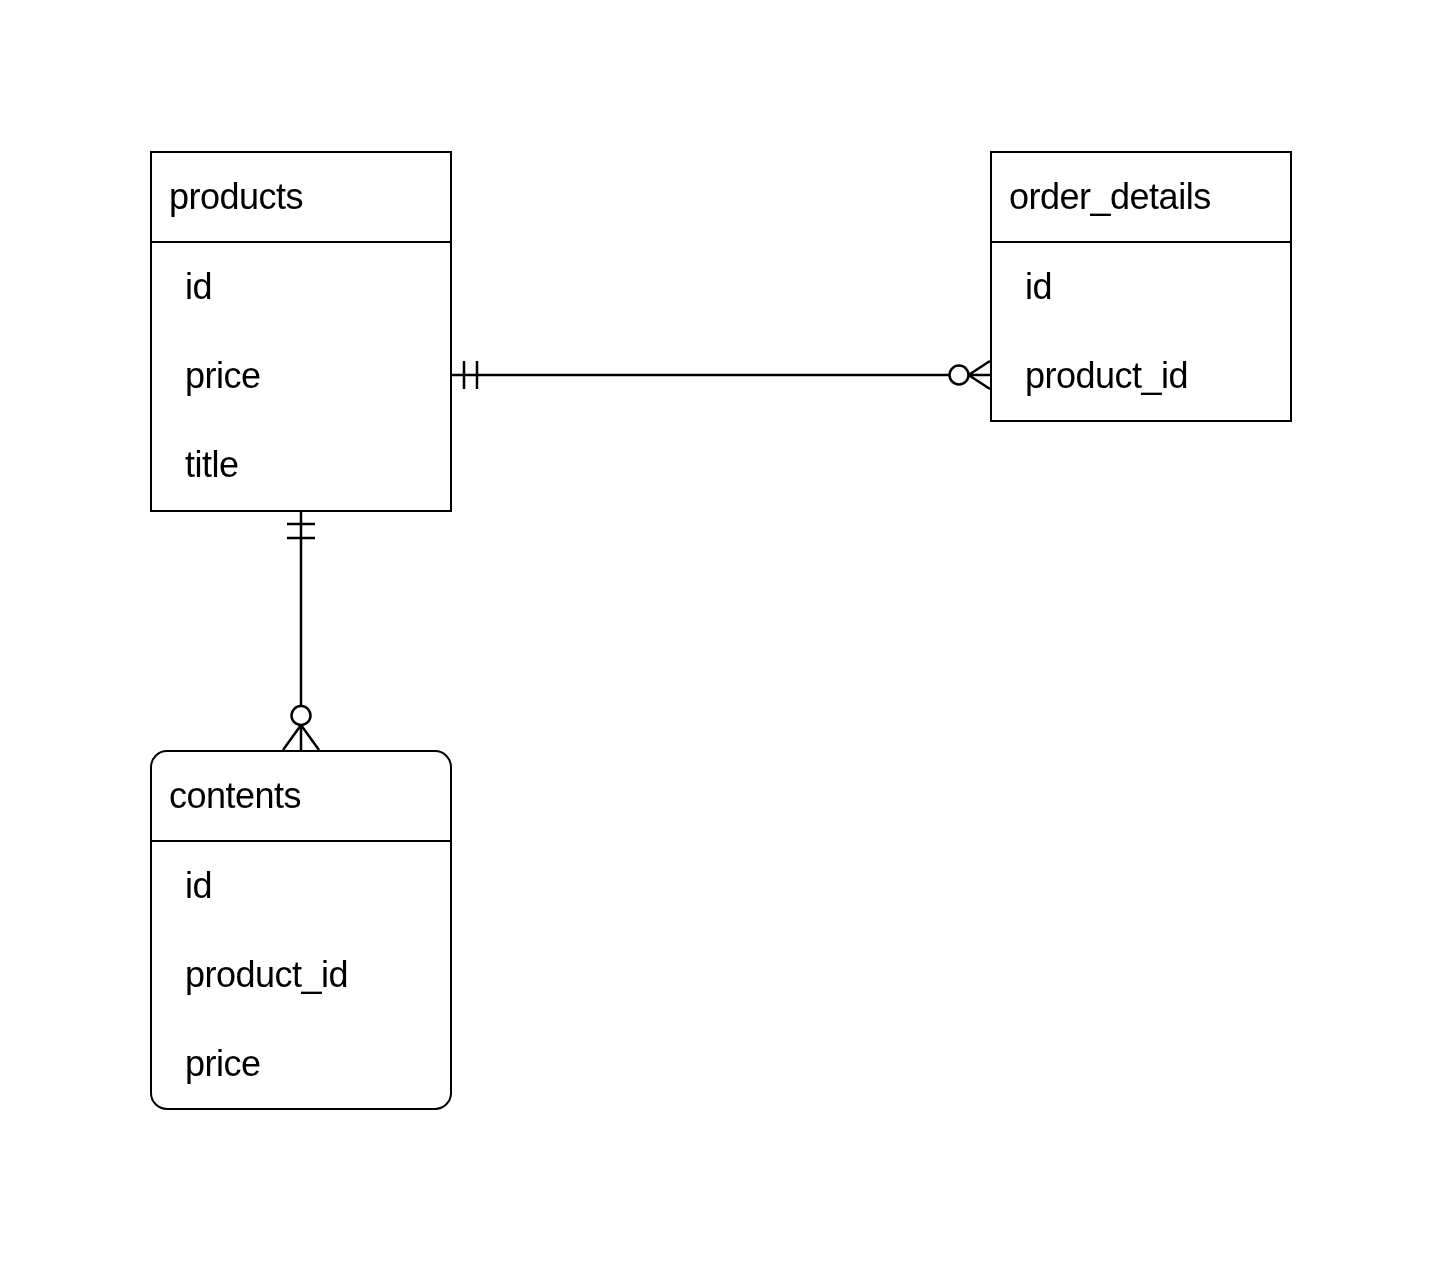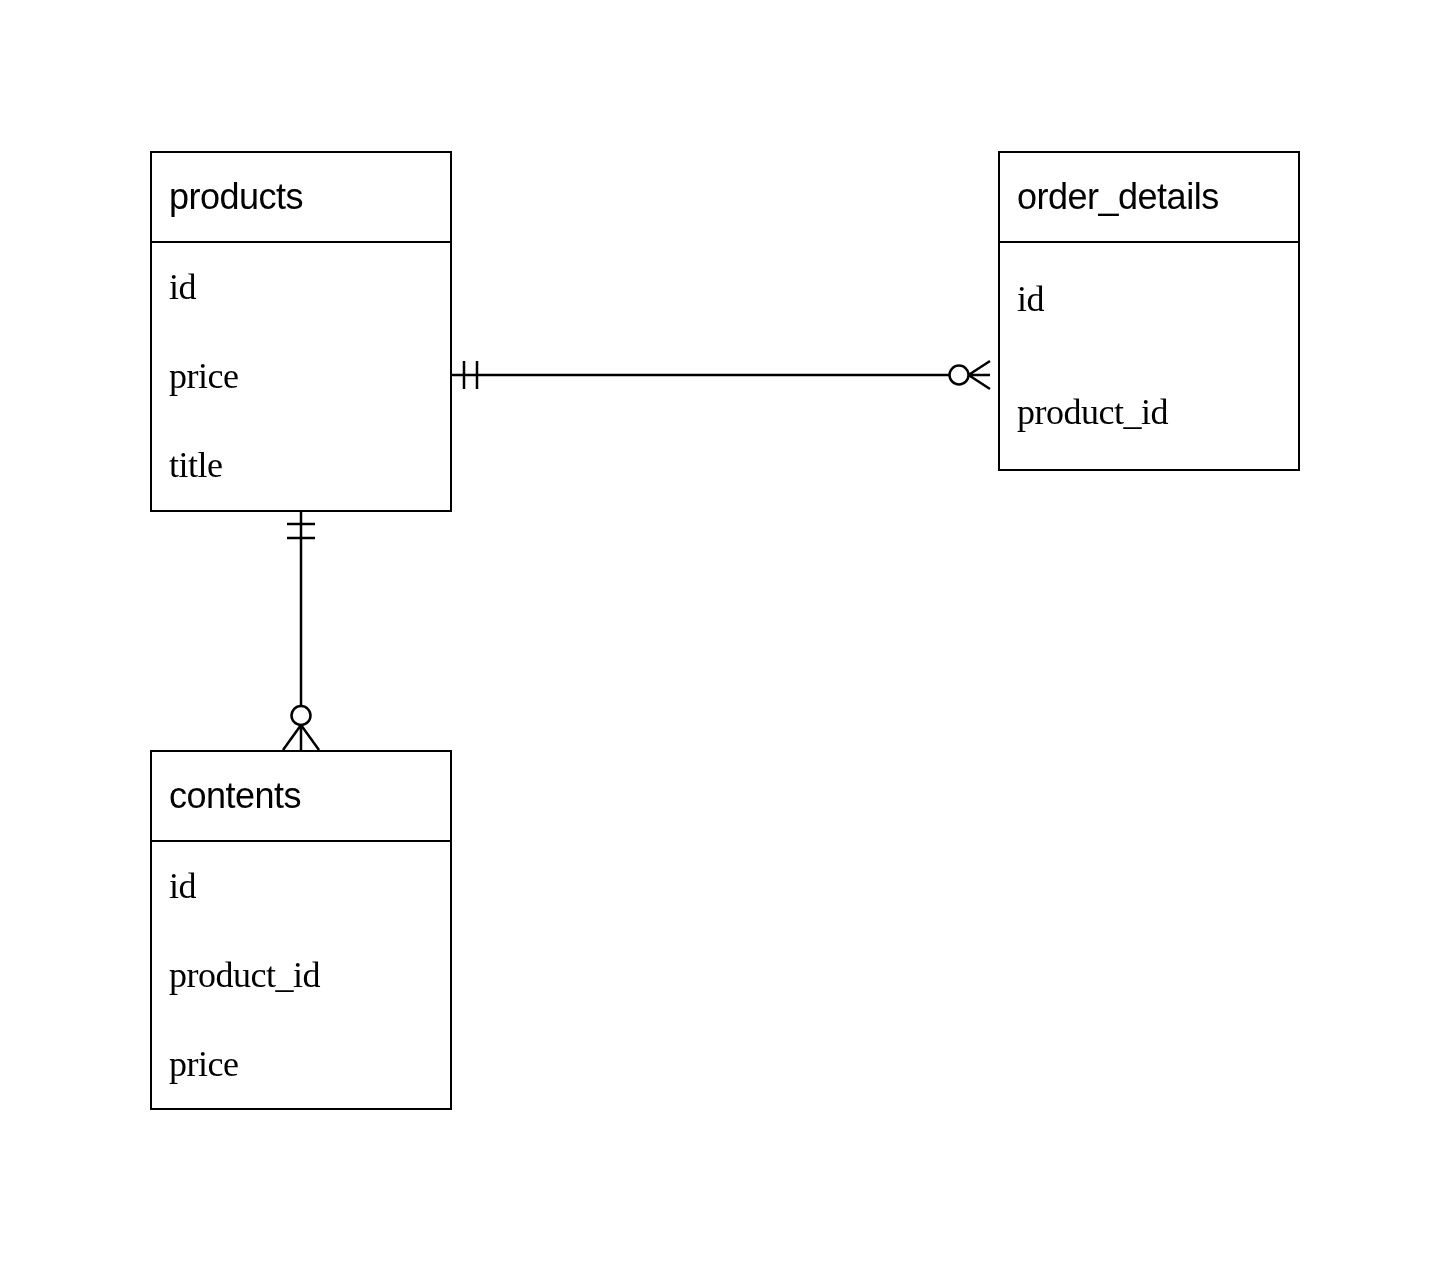--- a/index.html
+++ b/index.html
@@ -46,26 +46,25 @@
   }
   .entity-fields {
     flex: 1 1 auto;
     display: flex;
     flex-direction: column;
   }
   .entity-field {
     flex: 1 1 0;
     display: flex;
     align-items: center;
-    padding-left: 17px;
-    font-family: Liberation Serif, serif;
+    padding-left: 33px;
   }
   #entity-products      { left: 150px; top: 151px; width: 302px; height: 361px; }
-  #entity-order-details { left: 990px; top: 151px; width: 302px; height: 320px; margin-left: 8px; }
-  #entity-contents      { left: 150px; top: 750px; width: 302px; height: 360px; }
+  #entity-order-details { left: 990px; top: 151px; width: 302px; height: 271px; }
+  #entity-contents      { left: 150px; top: 750px; width: 302px; height: 360px; border-radius: 17px; }
 </style>
 </head>
 <body>
 
 <div class="canvas">
 
   <svg class="connectors" viewBox="0 0 1443 1272">
 
     <g fill="none" stroke-width="2.5" stroke="#000000">
       <line x1="452" y1="375" x2="949.5" y2="375"></line>

